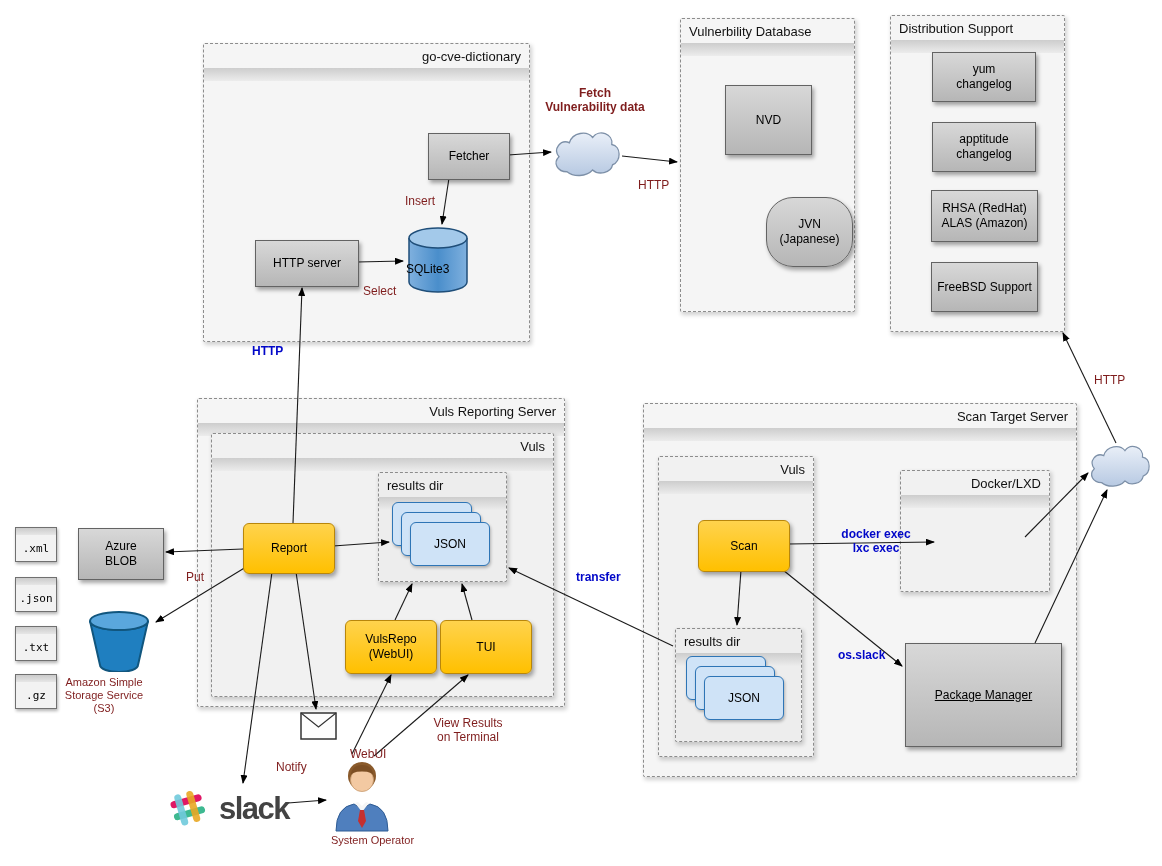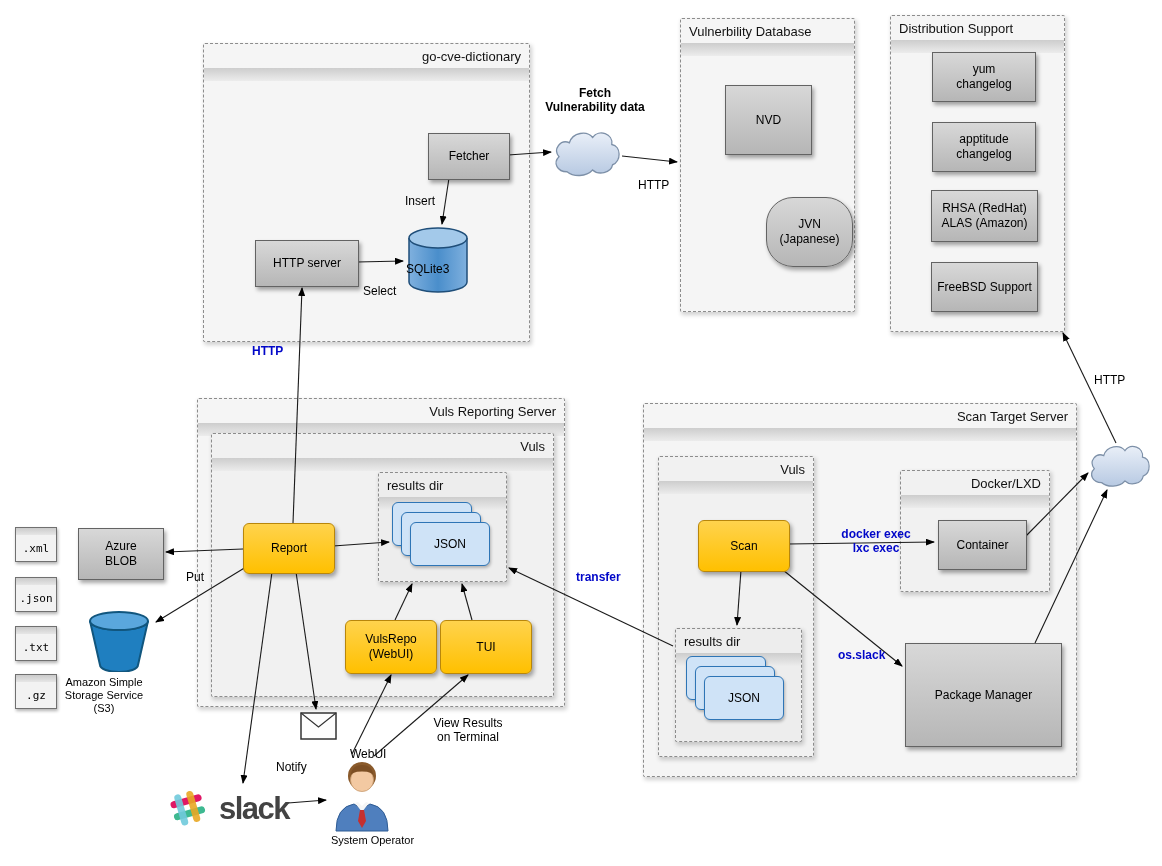--- a/index.html
+++ b/index.html
@@ -15,21 +15,21 @@
   .node{position:absolute;z-index:3;display:flex;align-items:center;justify-content:center;
         text-align:center;font-size:12px;color:#000;white-space:pre-line;line-height:1.25;}
   .gray{background:linear-gradient(#d8d8d8,#b6b6b6);border:1px solid #636363;box-shadow:2px 3px 4px rgba(0,0,0,.35);}
   .yellow{background:linear-gradient(#ffd34d,#ffc000);border:1px solid #b8860b;border-radius:6px;
           box-shadow:2px 3px 4px rgba(0,0,0,.35);}
 
   .jsonstack{position:absolute;z-index:3;}
   .jsoncard{position:absolute;width:78px;height:42px;background:#cfe3f7;border:1.5px solid #2e75b6;border-radius:6px;
             box-shadow:1px 2px 3px rgba(0,0,0,.25);display:flex;align-items:center;justify-content:center;font-size:12px;}
 
-  .lbl{position:absolute;z-index:4;font-size:12px;color:#000000;white-space:pre-line;line-height:1.2;}
+  .lbl{position:absolute;z-index:4;font-size:12px;color:#7f1d1d;white-space:pre-line;line-height:1.2;}
   .lbl.b{font-weight:bold;}
   .lbl.blue{color:#0006c8;font-weight:bold;}
   .lbl.center{text-align:center;}
 
   .fileicon{position:absolute;z-index:3;width:40px;height:33px;border:1px solid #707070;background:#f2f2f2;
             box-shadow:1px 2px 3px rgba(0,0,0,.3);display:flex;flex-direction:column;
             font-family:"DejaVu Sans Mono",monospace;font-size:11px;}
   .fileicon .fstrip{height:7px;background:linear-gradient(#cbcbcb,#e6e6e6);}
   .fileicon span{flex:1;display:flex;align-items:center;justify-content:center;}
 
@@ -143,22 +143,21 @@
   <div class="node gray" style="left:725px;top:85px;width:85px;height:68px;">NVD</div>
   <div class="node gray" style="left:766px;top:197px;width:85px;height:68px;border-radius:27px;">JVN
 (Japanese)</div>
   <div class="node gray" style="left:932px;top:52px;width:102px;height:48px;">yum
 changelog</div>
   <div class="node gray" style="left:932px;top:122px;width:102px;height:48px;">apptitude
 changelog</div>
   <div class="node gray" style="left:931px;top:190px;width:105px;height:50px;">RHSA (RedHat)
 ALAS (Amazon)</div>
   <div class="node gray" style="left:931px;top:262px;width:105px;height:48px;">FreeBSD Support</div>
-  <div class="node gray" style="left:938px;top:520px;width:87px;height:48px;">Container</div>
-  <div class="node gray" style="left:905px;top:643px;width:155px;height:102px;">Package Manager</div>
+  <div class="node gray" style="left:905px;top:643px;width:155px;height:102px;text-decoration:underline;">Package Manager</div>
   <div class="node gray" style="left:78px;top:528px;width:84px;height:50px;">Azure
 BLOB</div>
 
   <div class="node yellow" style="left:243px;top:523px;width:90px;height:49px;">Report</div>
   <div class="node yellow" style="left:345px;top:620px;width:90px;height:52px;">VulsRepo
 (WebUI)</div>
   <div class="node yellow" style="left:440px;top:620px;width:90px;height:52px;">TUI</div>
   <div class="node yellow" style="left:698px;top:520px;width:90px;height:50px;">Scan</div>
 
   <div class="node" style="left:406px;top:226px;width:64px;height:68px;">

